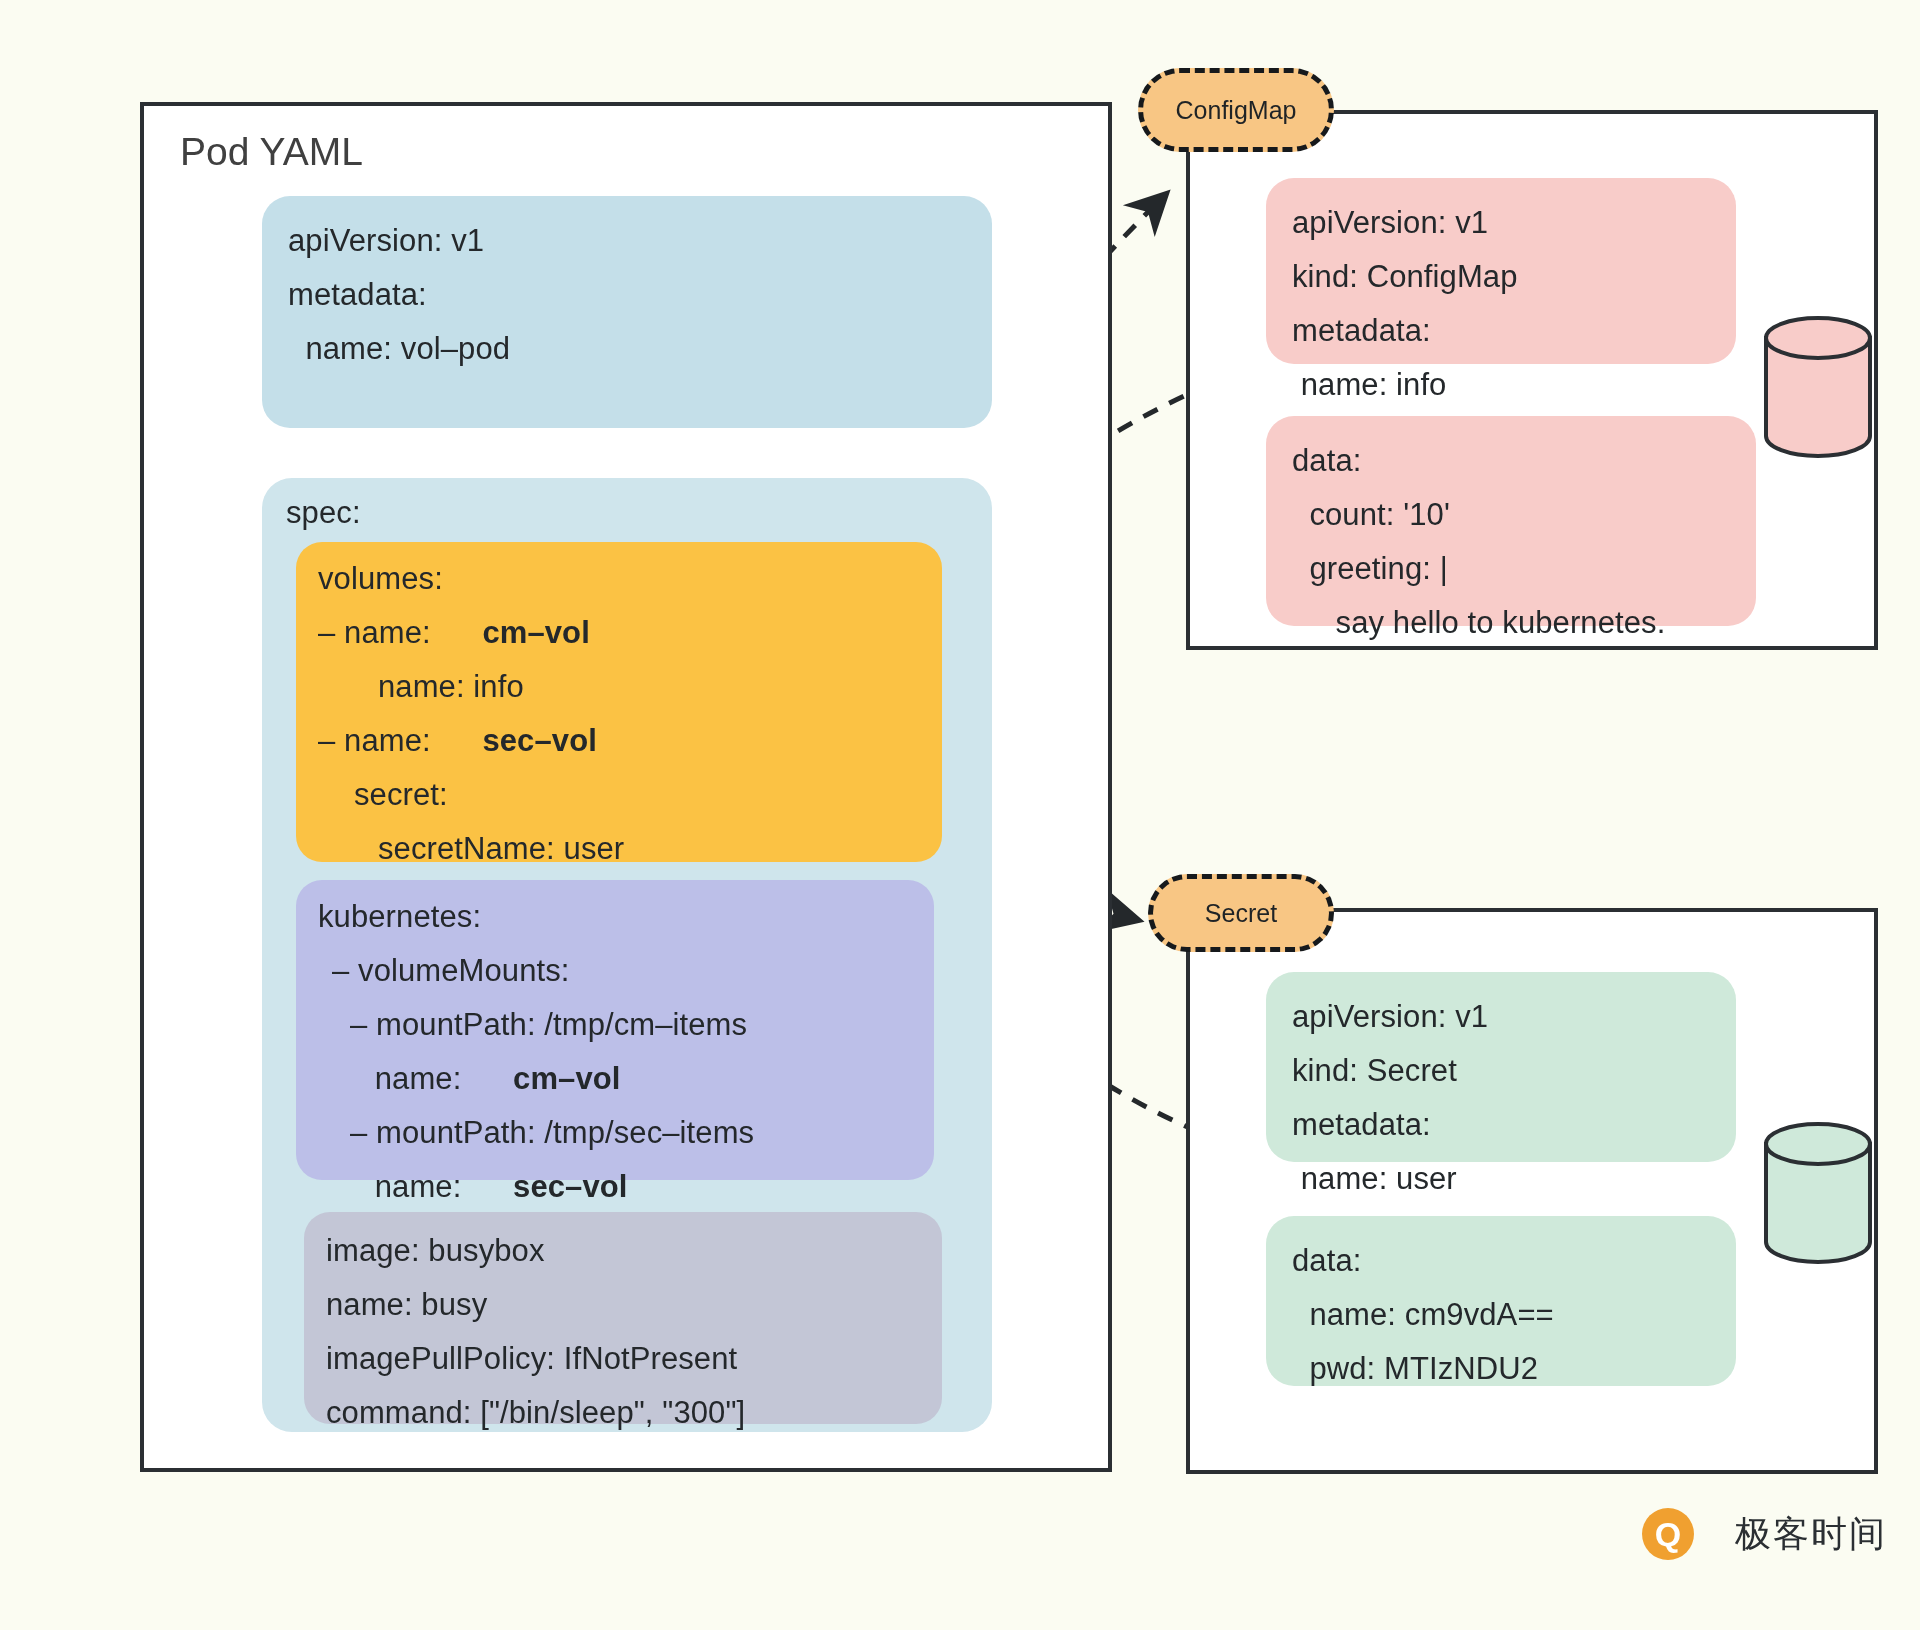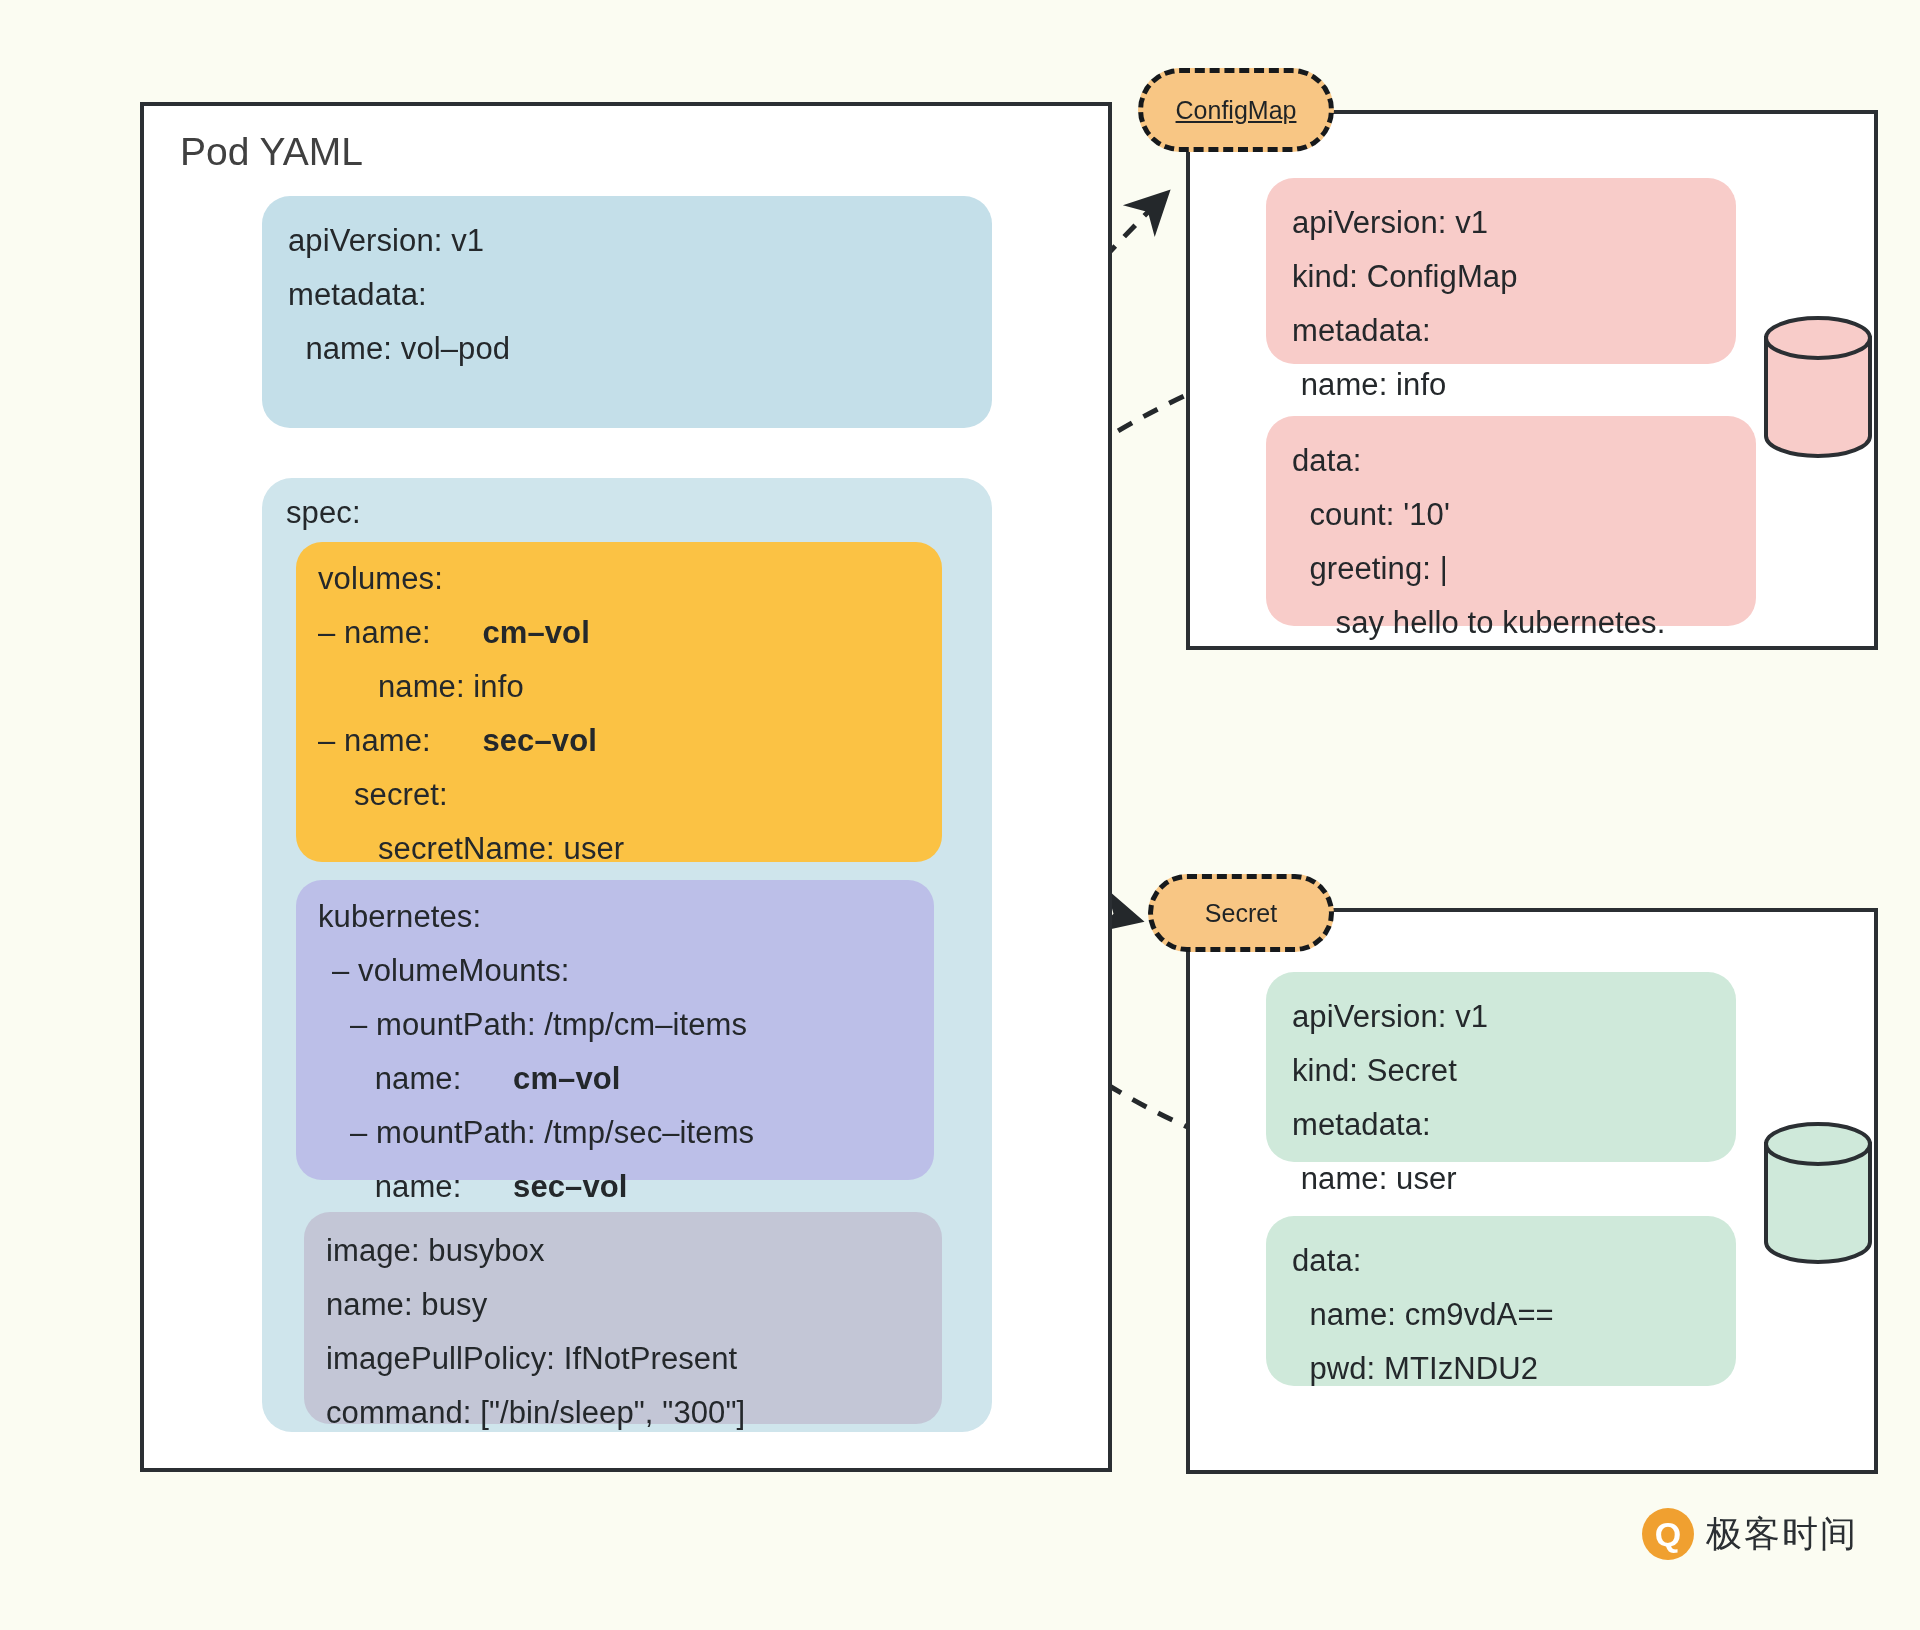--- a/index.html
+++ b/index.html
@@ -127,40 +127,40 @@
     box-sizing: border-box;
     border: 5px dashed #16191c;
     border-radius: 44px;
     background: #f8c684;
     display: flex;
     align-items: center;
     justify-content: center;
     font-size: 25px;
     color: #1f2326;
   }
-  #cm-pill  { left: 1138px; top: 68px;  width: 196px; height: 84px; text-decoration: underline; }
+  #cm-pill  { left: 1138px; top: 68px;  width: 196px; height: 84px; }
   #sec-pill { left: 1148px; top: 874px; width: 186px; height: 78px; }
 
   
   #brand {
     position: absolute;
     left: 1642px; top: 1508px;
     display: flex;
     align-items: center;
     gap: 12px;
   }
   #brand-mark {
     width: 52px; height: 52px;
     border-radius: 50%;
     background: #f0a030;
     display: flex; align-items: center; justify-content: center;
     color: #ffffff; font-size: 34px; font-weight: 700;
     line-height: 1;
   }
-  #brand-text { font-size: 36px; color: #2b2f33; letter-spacing: 2px; }
+  #brand-text { font-size: 36px; color: #2b2f33; letter-spacing: 2px; margin-left: 29px; }
 </style>
 </head>
 <body>
 
 <svg id="canvas" viewBox="0 0 1920 1630" xmlns="http://www.w3.org/2000/svg">
   <defs>
     <marker id="arrowDark" markerWidth="11" markerHeight="11" refX="6" refY="5.5" orient="auto" markerUnits="strokeWidth">
       <path d="M0,1 L9,5.5 L0,10 L2.6,5.5 Z" fill="#24282b"></path>
     </marker>
     <marker id="arrowBlue" markerWidth="11" markerHeight="11" refX="6" refY="5.5" orient="auto" markerUnits="strokeWidth">

